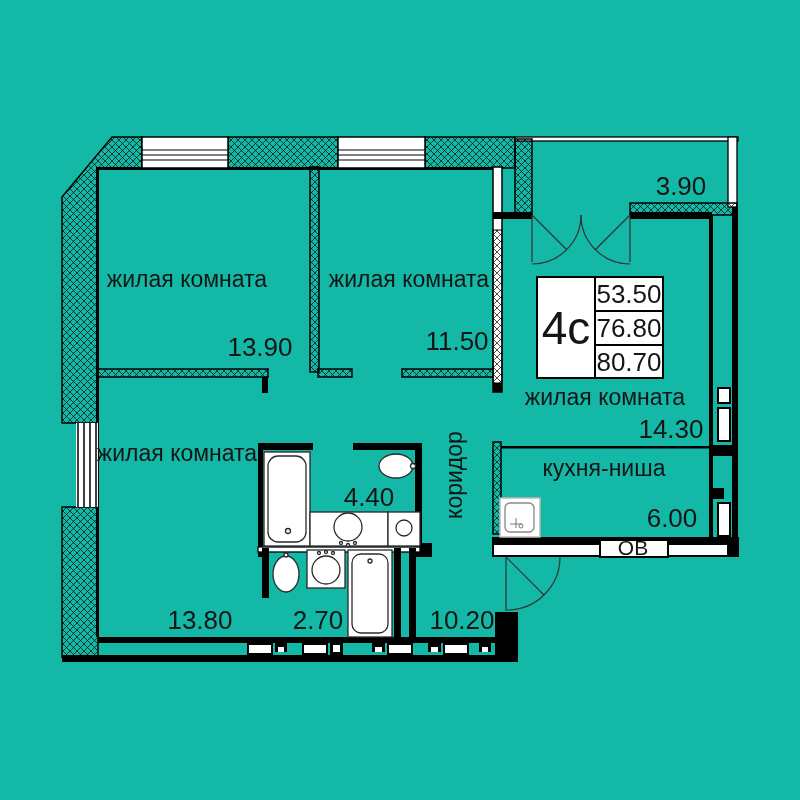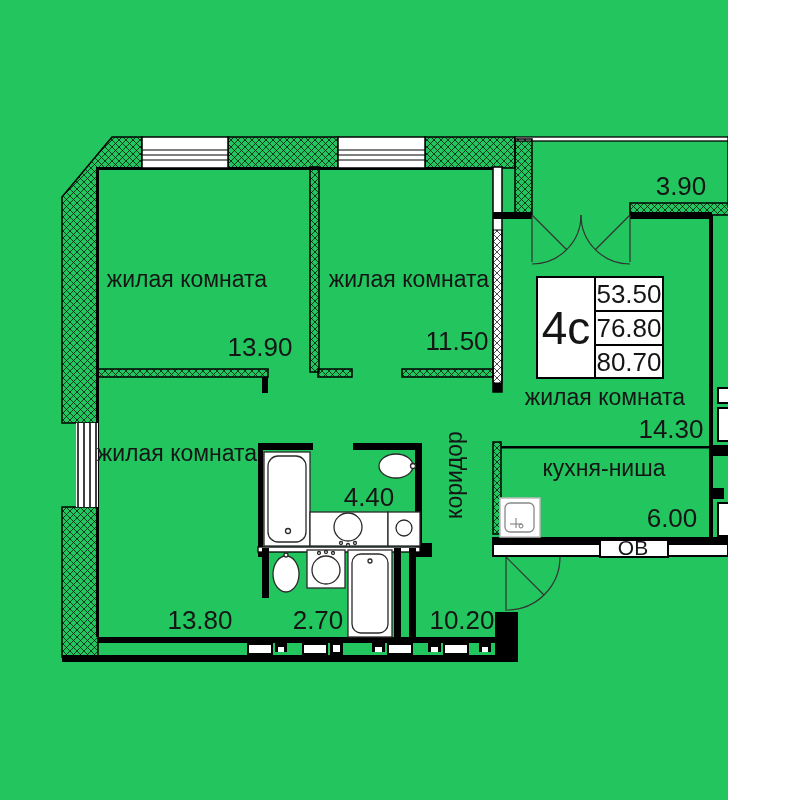--- a/index.html
+++ b/index.html
@@ -1,16 +1,16 @@
 <!DOCTYPE html>
 <html><head>
 <meta charset="utf-8">
 <style>
   html,body{margin:0;padding:0;background:#ffffff;}
-  .stage{width:728px;height:800px;background:#22c55e;position:relative;overflow:hidden;}
+  .stage{width:800px;height:800px;background:#14b8a6;position:relative;overflow:hidden;}
   svg{display:block;}
   text{font-family:"Liberation Sans", sans-serif;fill:#151515;}
   .lbl{font-size:23px;}
   .num{font-size:26px;}
   .big{font-size:46px;}
   .vent{font-size:21px;}
 </style>
 </head>
 <body>
 

